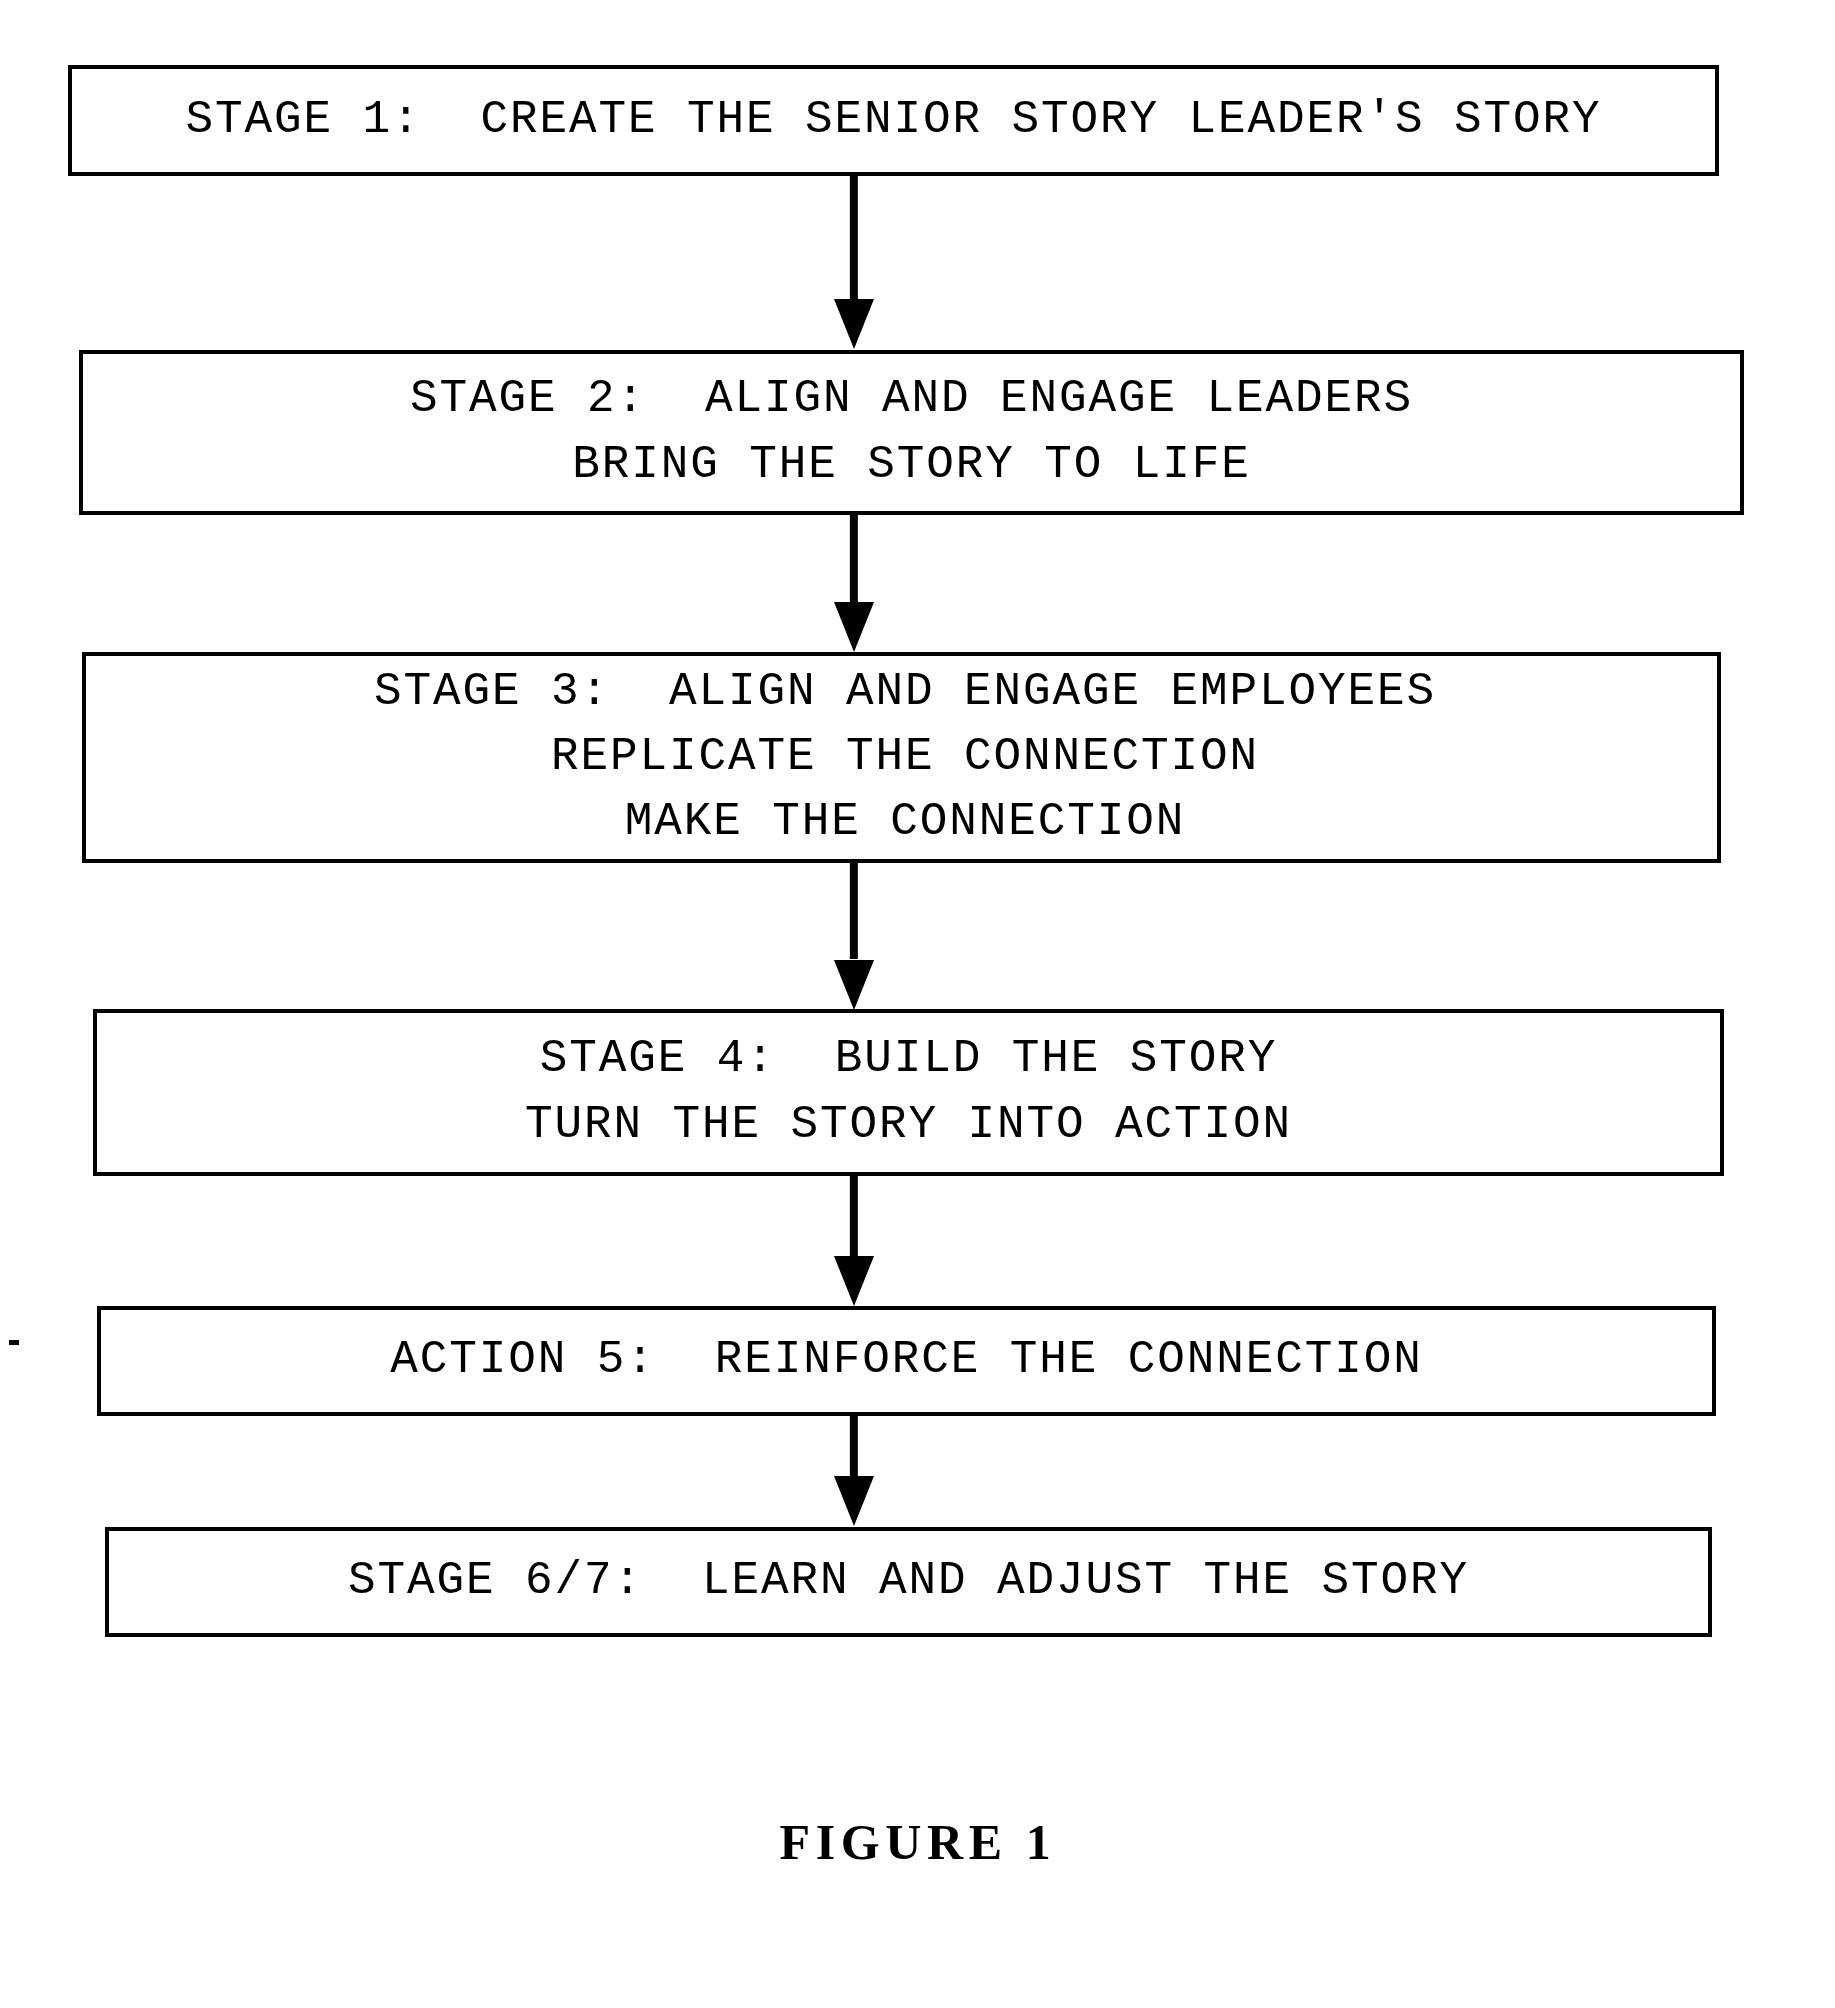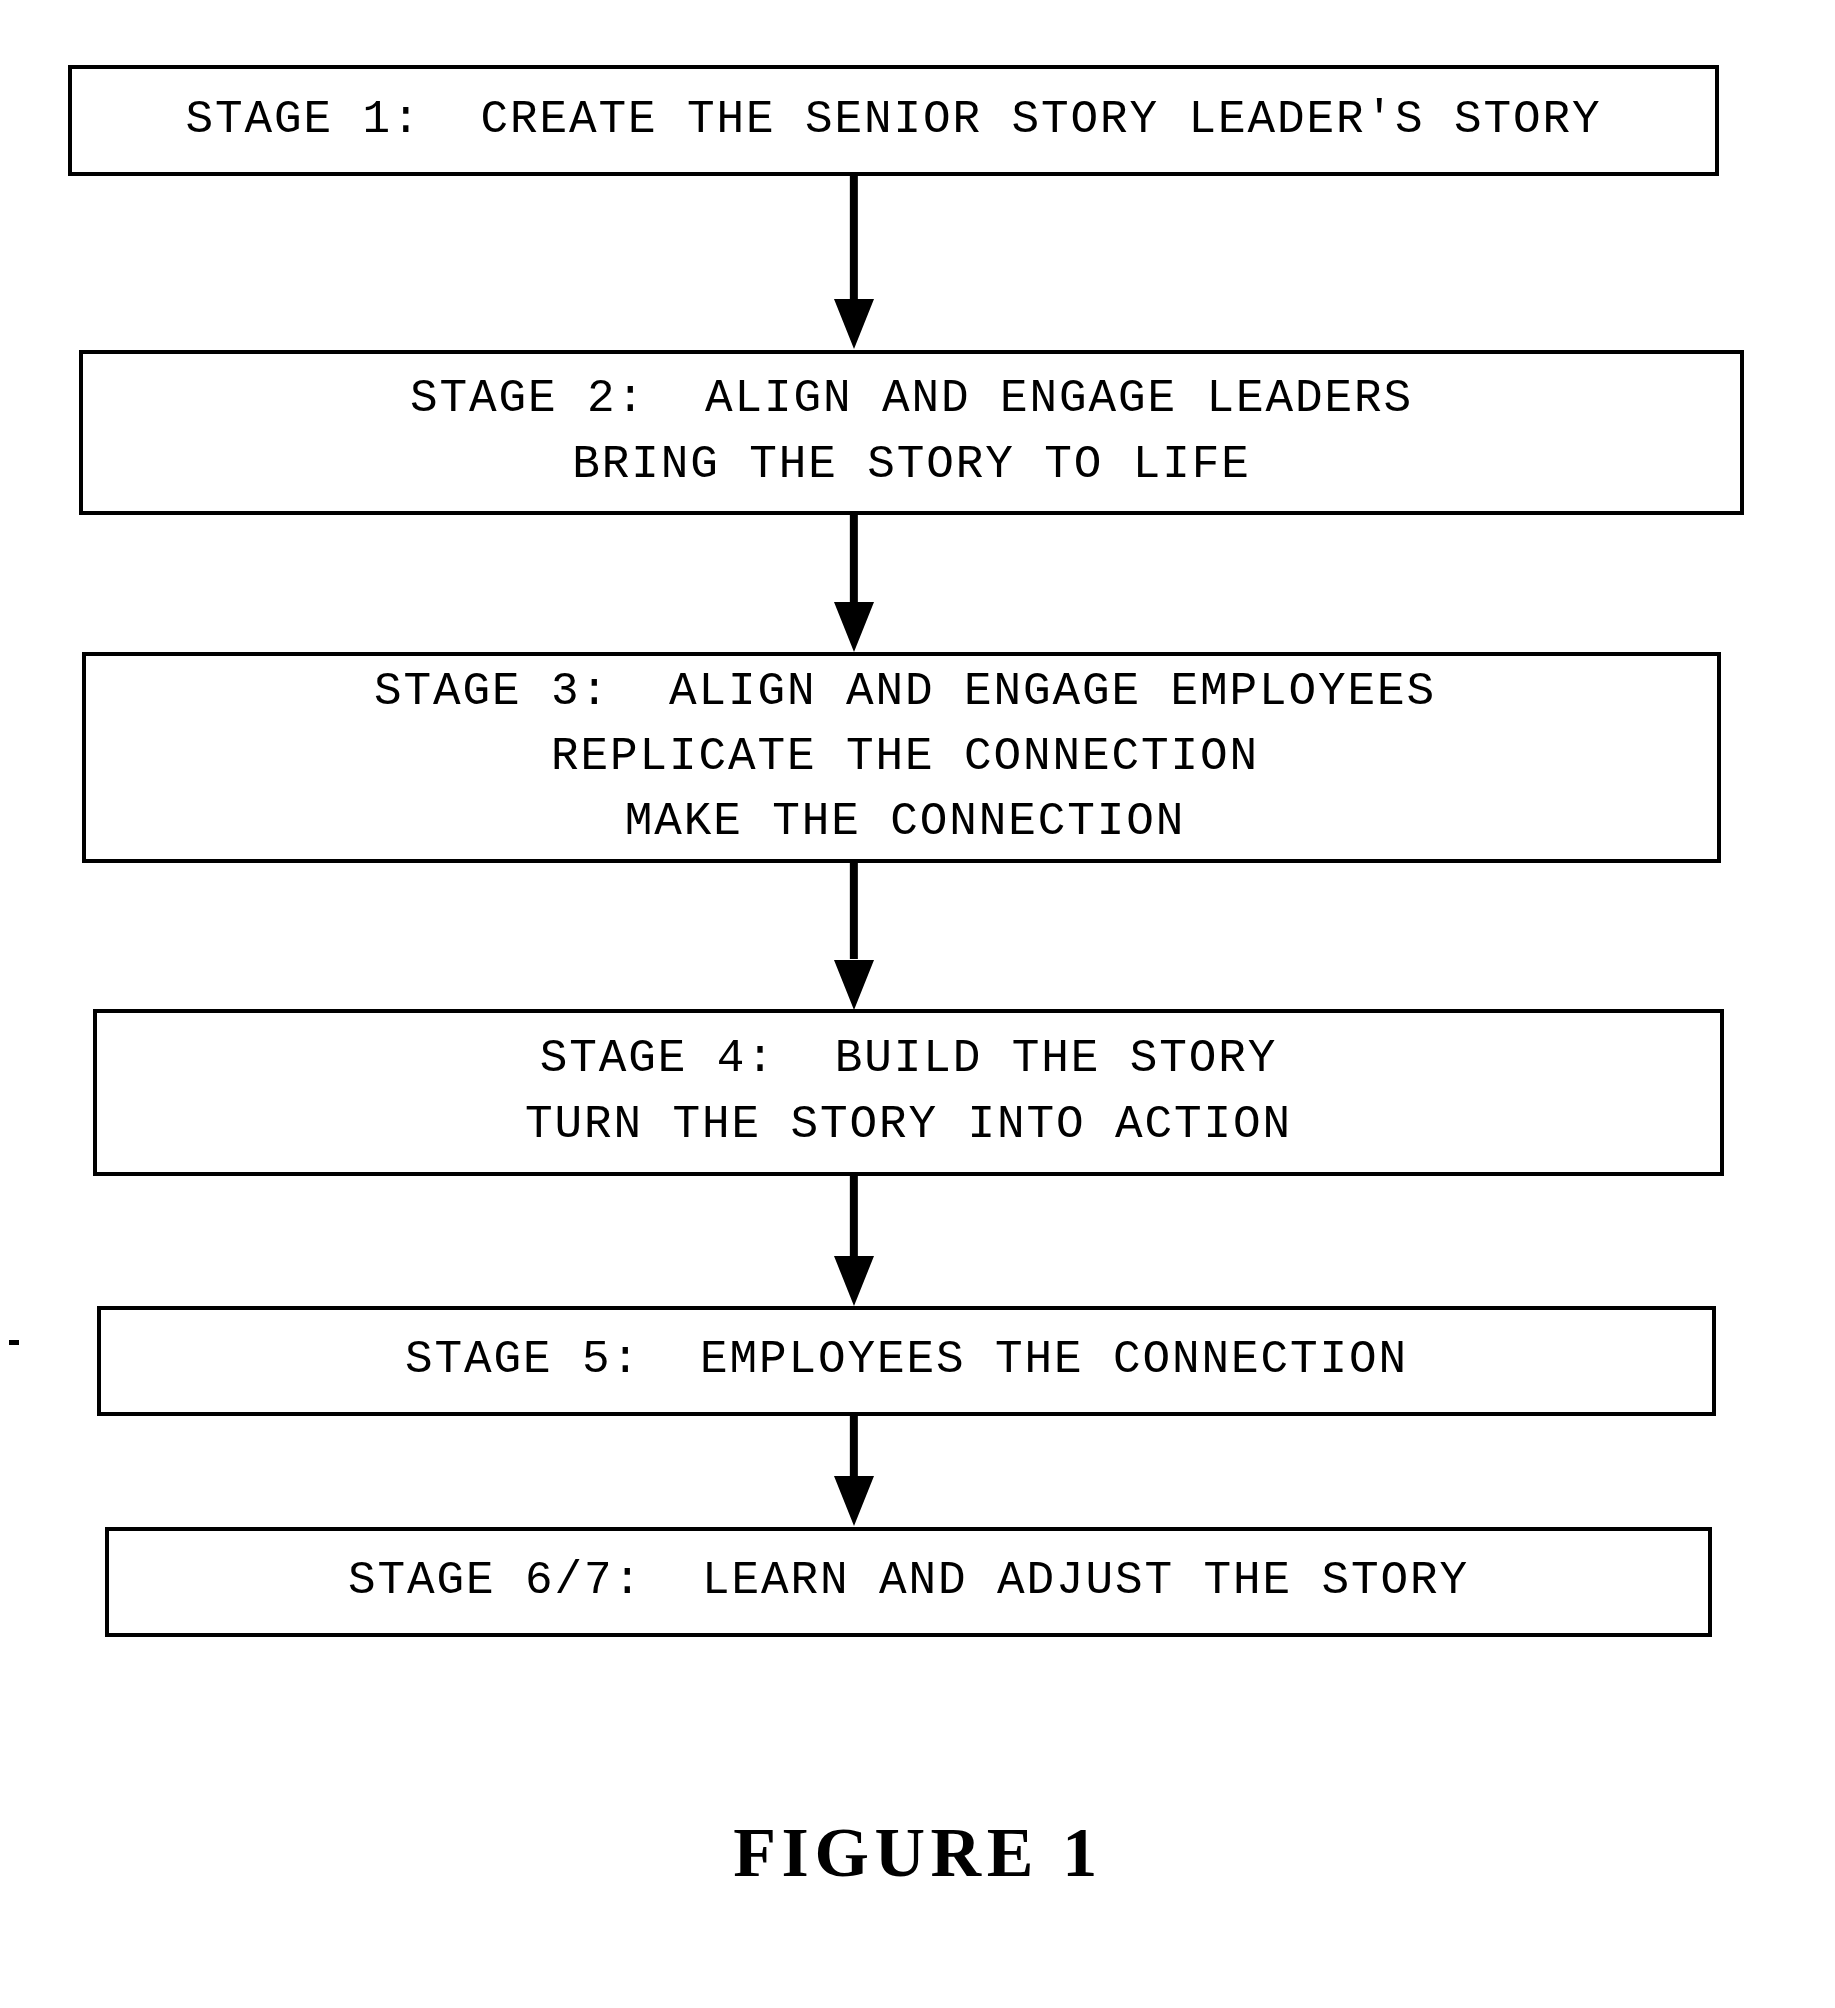--- a/index.html
+++ b/index.html
@@ -66,21 +66,21 @@
   }
 
   
   #figure-caption {
     position: absolute;
     left: 0;
     width: 1836px;
     text-align: center;
     font-family: "Liberation Serif", "DejaVu Serif", serif;
     font-weight: bold;
-    font-size: 70px;
+    font-size: 50px;
     letter-spacing: 5.6px;
     color: #000000;
   }
 
   
   .scan-speck {
     position: absolute;
     background: #000000;
   }
 </style>
@@ -125,21 +125,21 @@
     <div class="stage-line">STAGE 4:  BUILD THE STORY</div>
     <div class="stage-line">TURN THE STORY INTO ACTION</div>
   </div>
 
   <div class="arrow" style="left:833px; top:1176px; width:41px; height:130px;">
     <div class="arrow-stem" style="height:80px;"></div>
     <div class="arrow-head"></div>
   </div>
 
   <div class="stage-box" style="left:97px; top:1306px; width:1619px; height:110px;">
-    <div class="stage-line">STAGE 5:  EMPLOYEES THE CONNECTION</div>
+    <div class="stage-line">ACTION 5:  REINFORCE THE CONNECTION</div>
   </div>
 
   <div class="arrow" style="left:833px; top:1416px; width:41px; height:110px;">
     <div class="arrow-stem" style="height:60px;"></div>
     <div class="arrow-head"></div>
   </div>
 
   <div class="stage-box" style="left:105px; top:1527px; width:1607px; height:110px;">
     <div class="stage-line">STAGE 6/7:  LEARN AND ADJUST THE STORY</div>
   </div>

